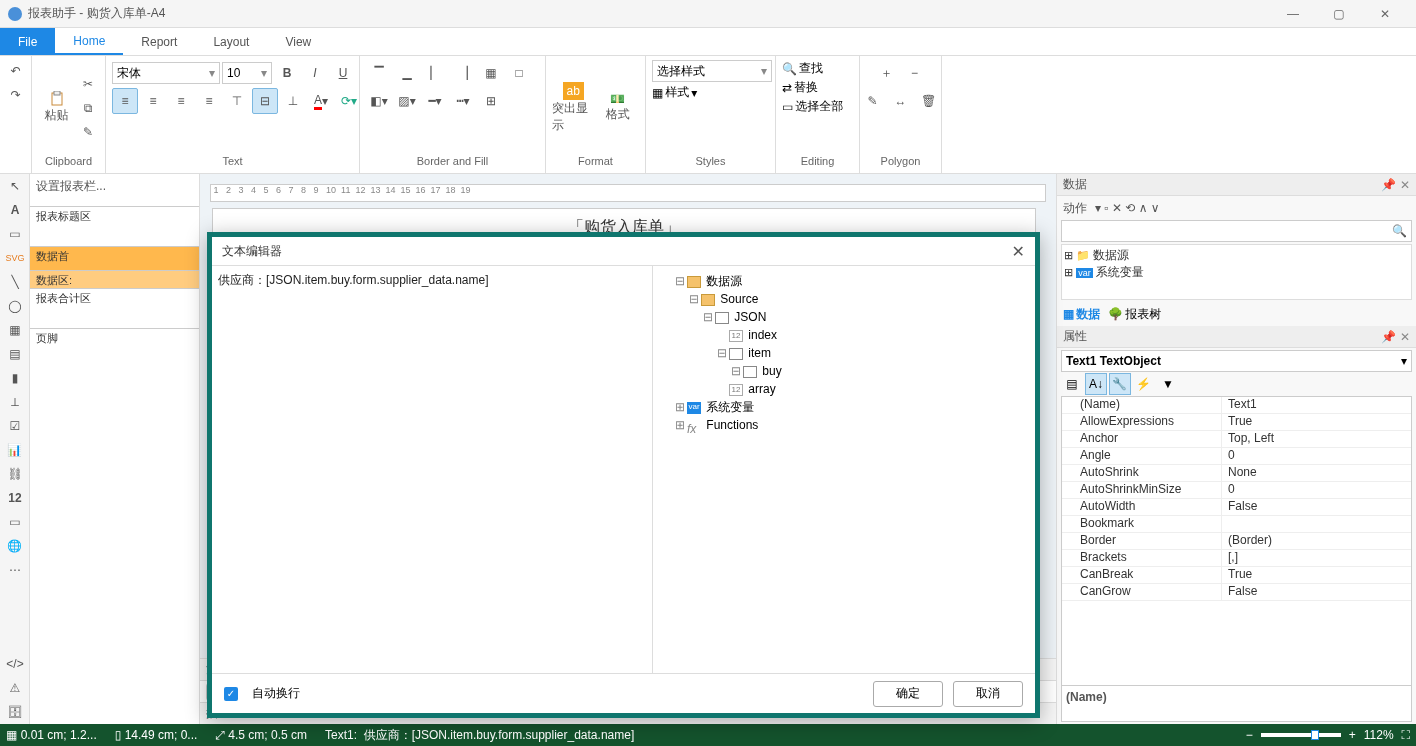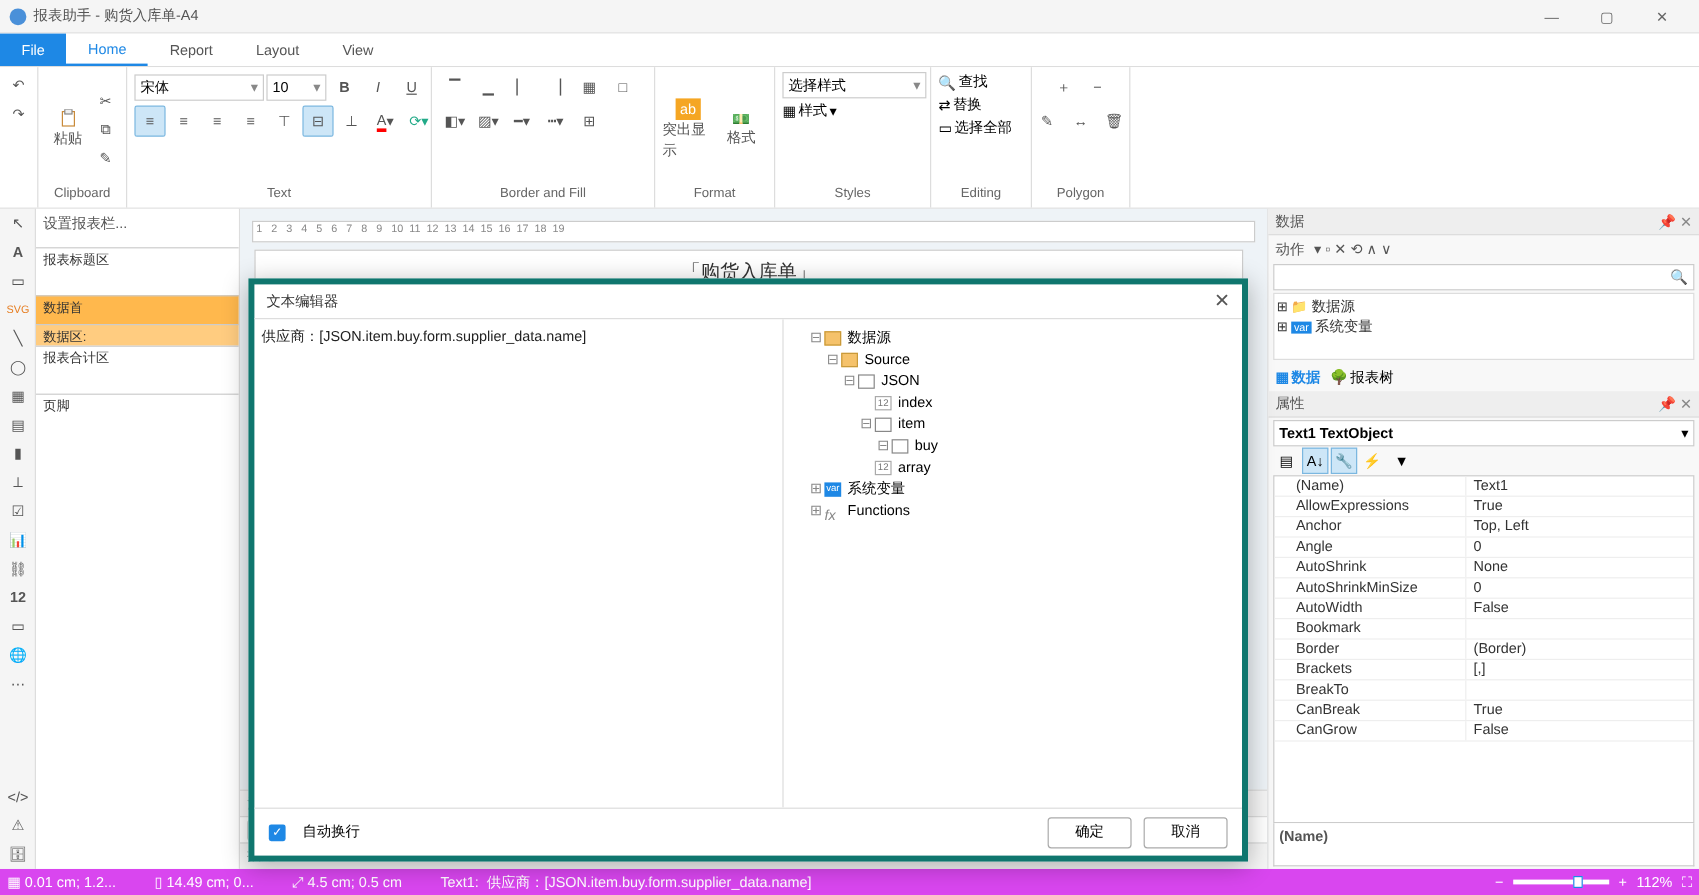--- a/index.html
+++ b/index.html
@@ -55,21 +55,21 @@
 .pg-row .pk{width:160px;padding-left:18px;color:#333;border-right:1px solid #eee}
 .pg-row .pv{flex:1;padding-left:6px;color:#333}
 .pg-foot{height:36px;border:1px solid #ccc;border-top:none;background:#fff;padding:4px;color:#555;font-weight:bold}
 .bottom-tabs{position:absolute;bottom:10px;left:32px;height:24px;display:flex}
 .bottom-tabs .bt{padding:0 10px;display:flex;align-items:center;gap:4px;background:#eee;border:1px solid #ccc}
 .bottom-tabs .bt.active{background:#1e88e5;color:#fff}
 .msg-area{position:absolute;bottom:0;left:0;right:0}
 .msg-hdr{height:22px;background:#f5f5f5;border-top:1px solid #ddd;padding:0 6px;display:flex;align-items:center;color:#555}
 .msg-bar{height:22px;background:#fff;border-top:1px solid #ddd;display:flex;align-items:center;padding:0 6px;gap:8px}
 .err-badge{background:#fff;border:1px solid #ccc;border-radius:3px;padding:1px 6px;display:flex;align-items:center;gap:4px}
-.statusbar{height:22px;background:#d946ef;color:#fff;display:flex;align-items:center;padding:0 6px;gap:32px;font-size:11px}
+.statusbar{height:22px;background:#14532d;color:#fff;display:flex;align-items:center;padding:0 6px;gap:18px;font-size:11px}
 .statusbar .sright{margin-left:auto;display:flex;align-items:center;gap:8px}
 .dialog{position:absolute;left:207px;top:232px;width:833px;height:486px;background:#fff;border:5px solid #0f766e;box-shadow:0 4px 20px rgba(0,0,0,.3);display:flex;flex-direction:column}
 .dialog .dlg-title{height:28px;display:flex;align-items:center;padding:0 10px;color:#333}
 .dialog .dlg-title .dx{margin-left:auto;font-size:16px;color:#555}
 .dialog .dlg-body{flex:1;display:flex;border-top:1px solid #ddd;overflow:hidden}
 .dialog .editor{flex:1;border-right:1px solid #ddd;padding:6px;font-family:"SimSun",monospace;font-size:12px;color:#222;white-space:pre-wrap}
 .dialog .tree{width:382px;padding:6px;overflow:auto}
 .tree ul{list-style:none;margin-left:14px}
 .tree li{line-height:18px;white-space:nowrap}
 .tree .ic{display:inline-block;width:14px;text-align:center;color:#888}
@@ -366,24 +366,20 @@
             <div class="pk">Bookmark</div>
             <div class="pv"></div>
           </div>
           <div class="pg-row">
             <div class="pk">Border</div>
             <div class="pv">(Border)</div>
           </div>
           <div class="pg-row">
             <div class="pk">Brackets</div>
             <div class="pv">[,]</div>
-          </div>
-          <div class="pg-row">
-            <div class="pk">BreakTo</div>
-            <div class="pv"></div>
           </div>
           <div class="pg-row">
             <div class="pk">CanBreak</div>
             <div class="pv">True</div>
           </div>
           <div class="pg-row">
             <div class="pk">CanGrow</div>
             <div class="pv">False</div>
           </div>
         </div>

